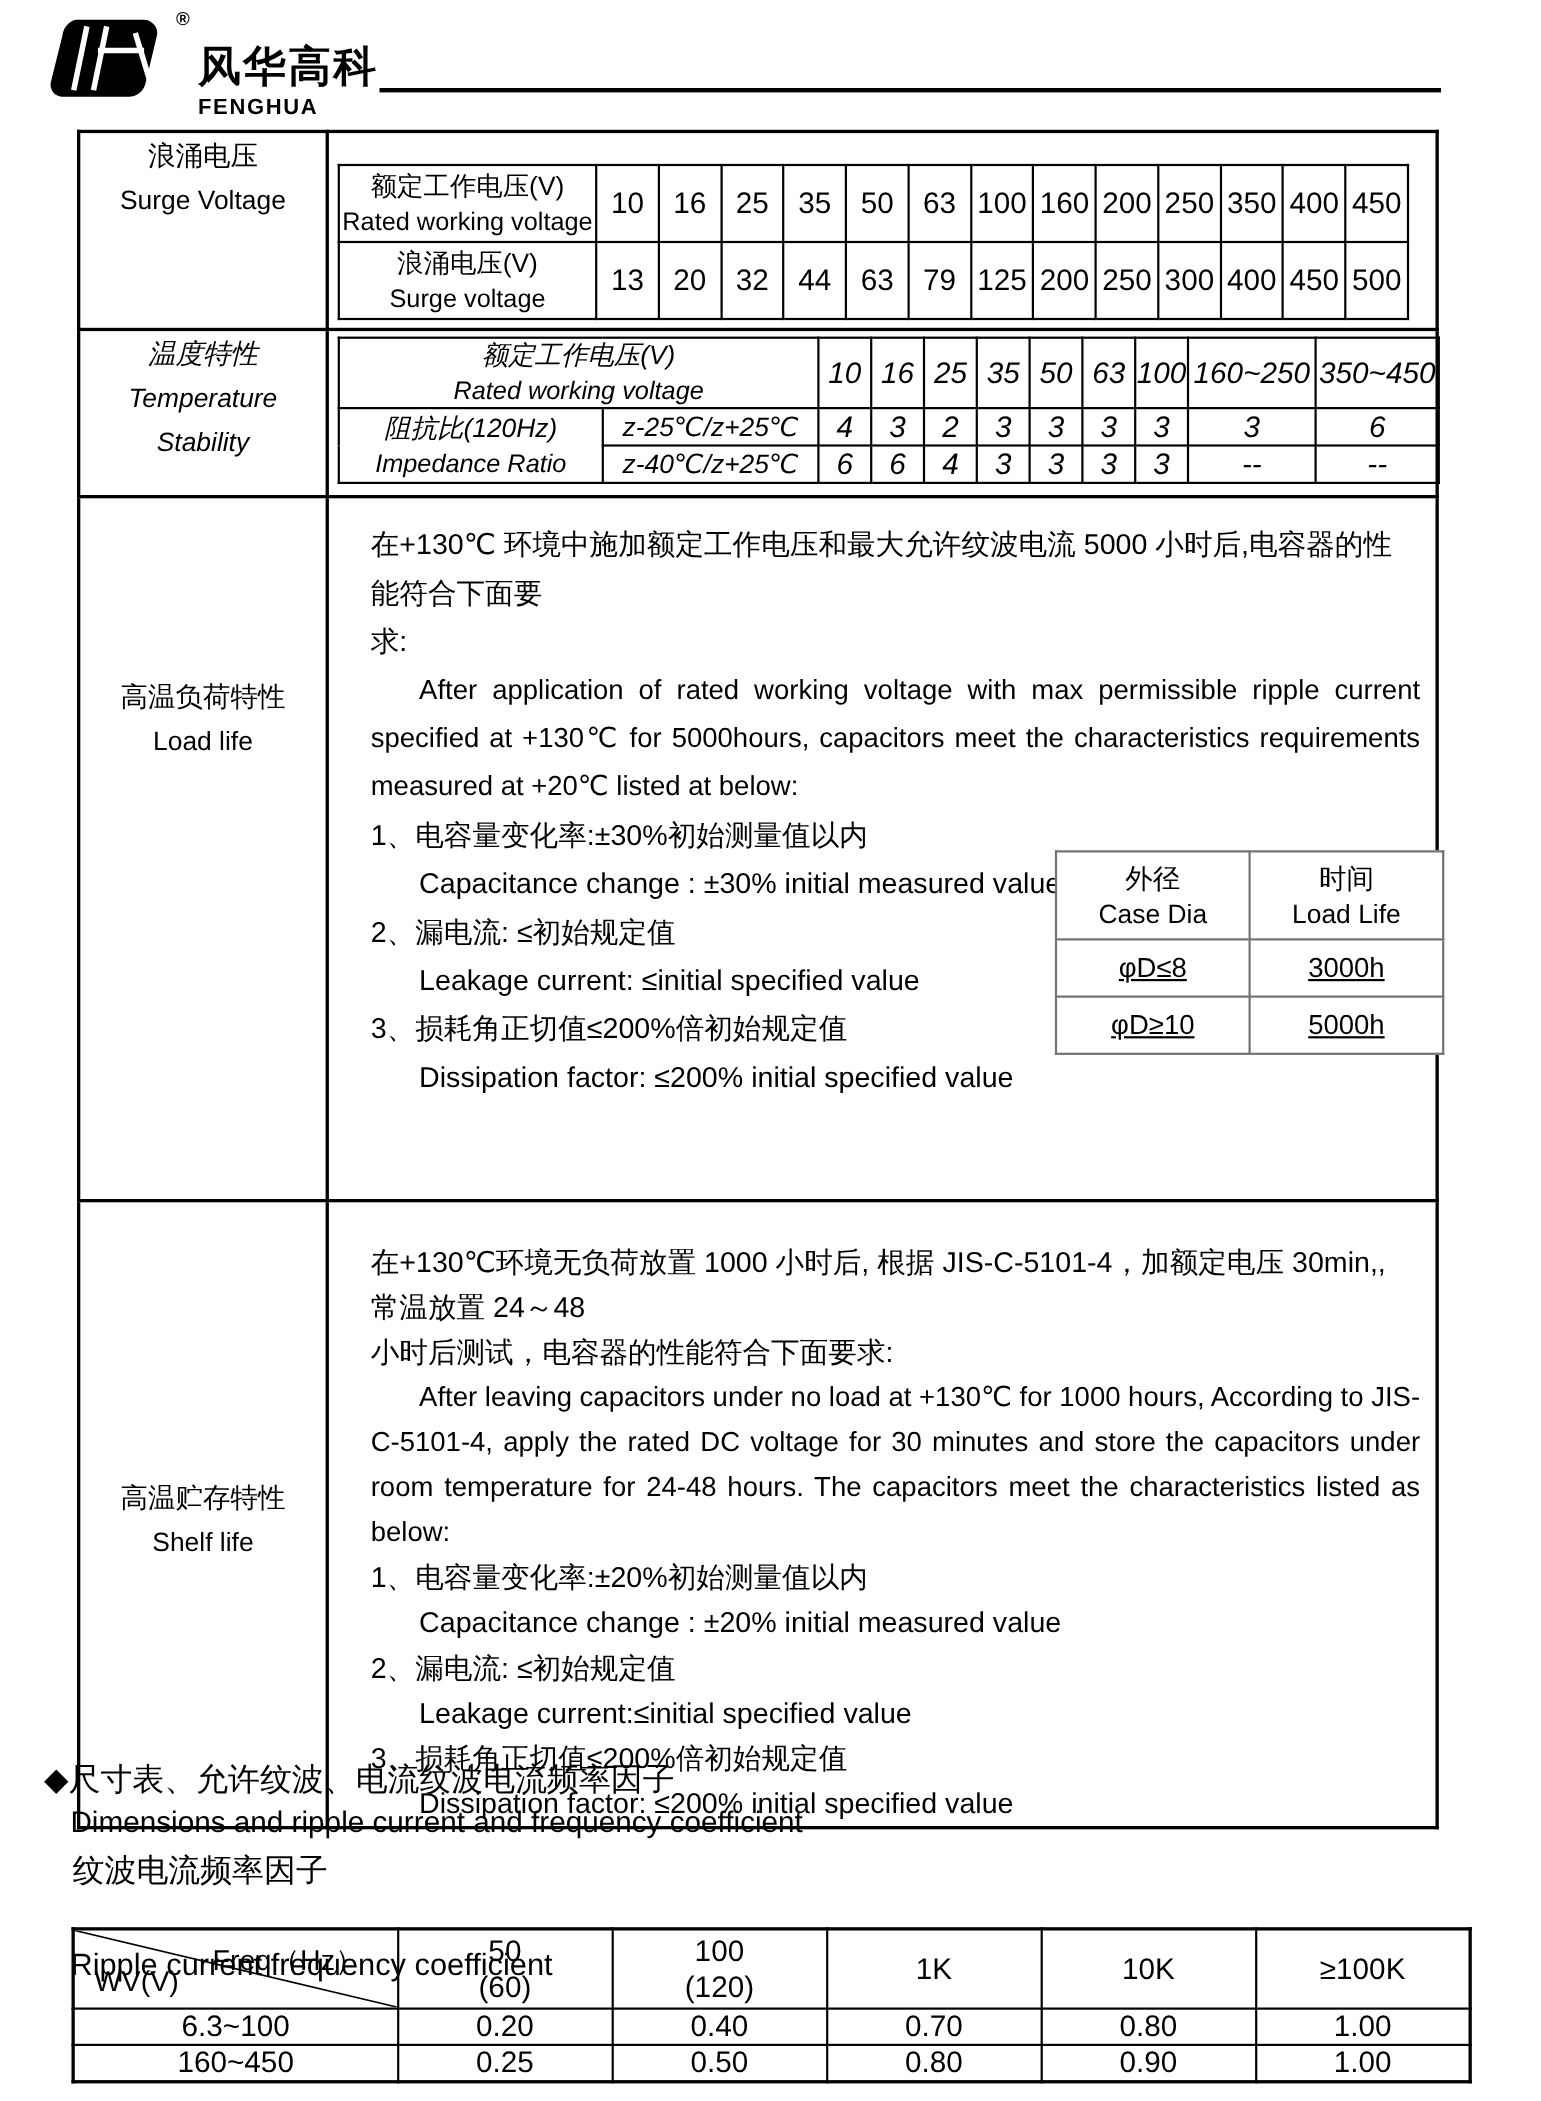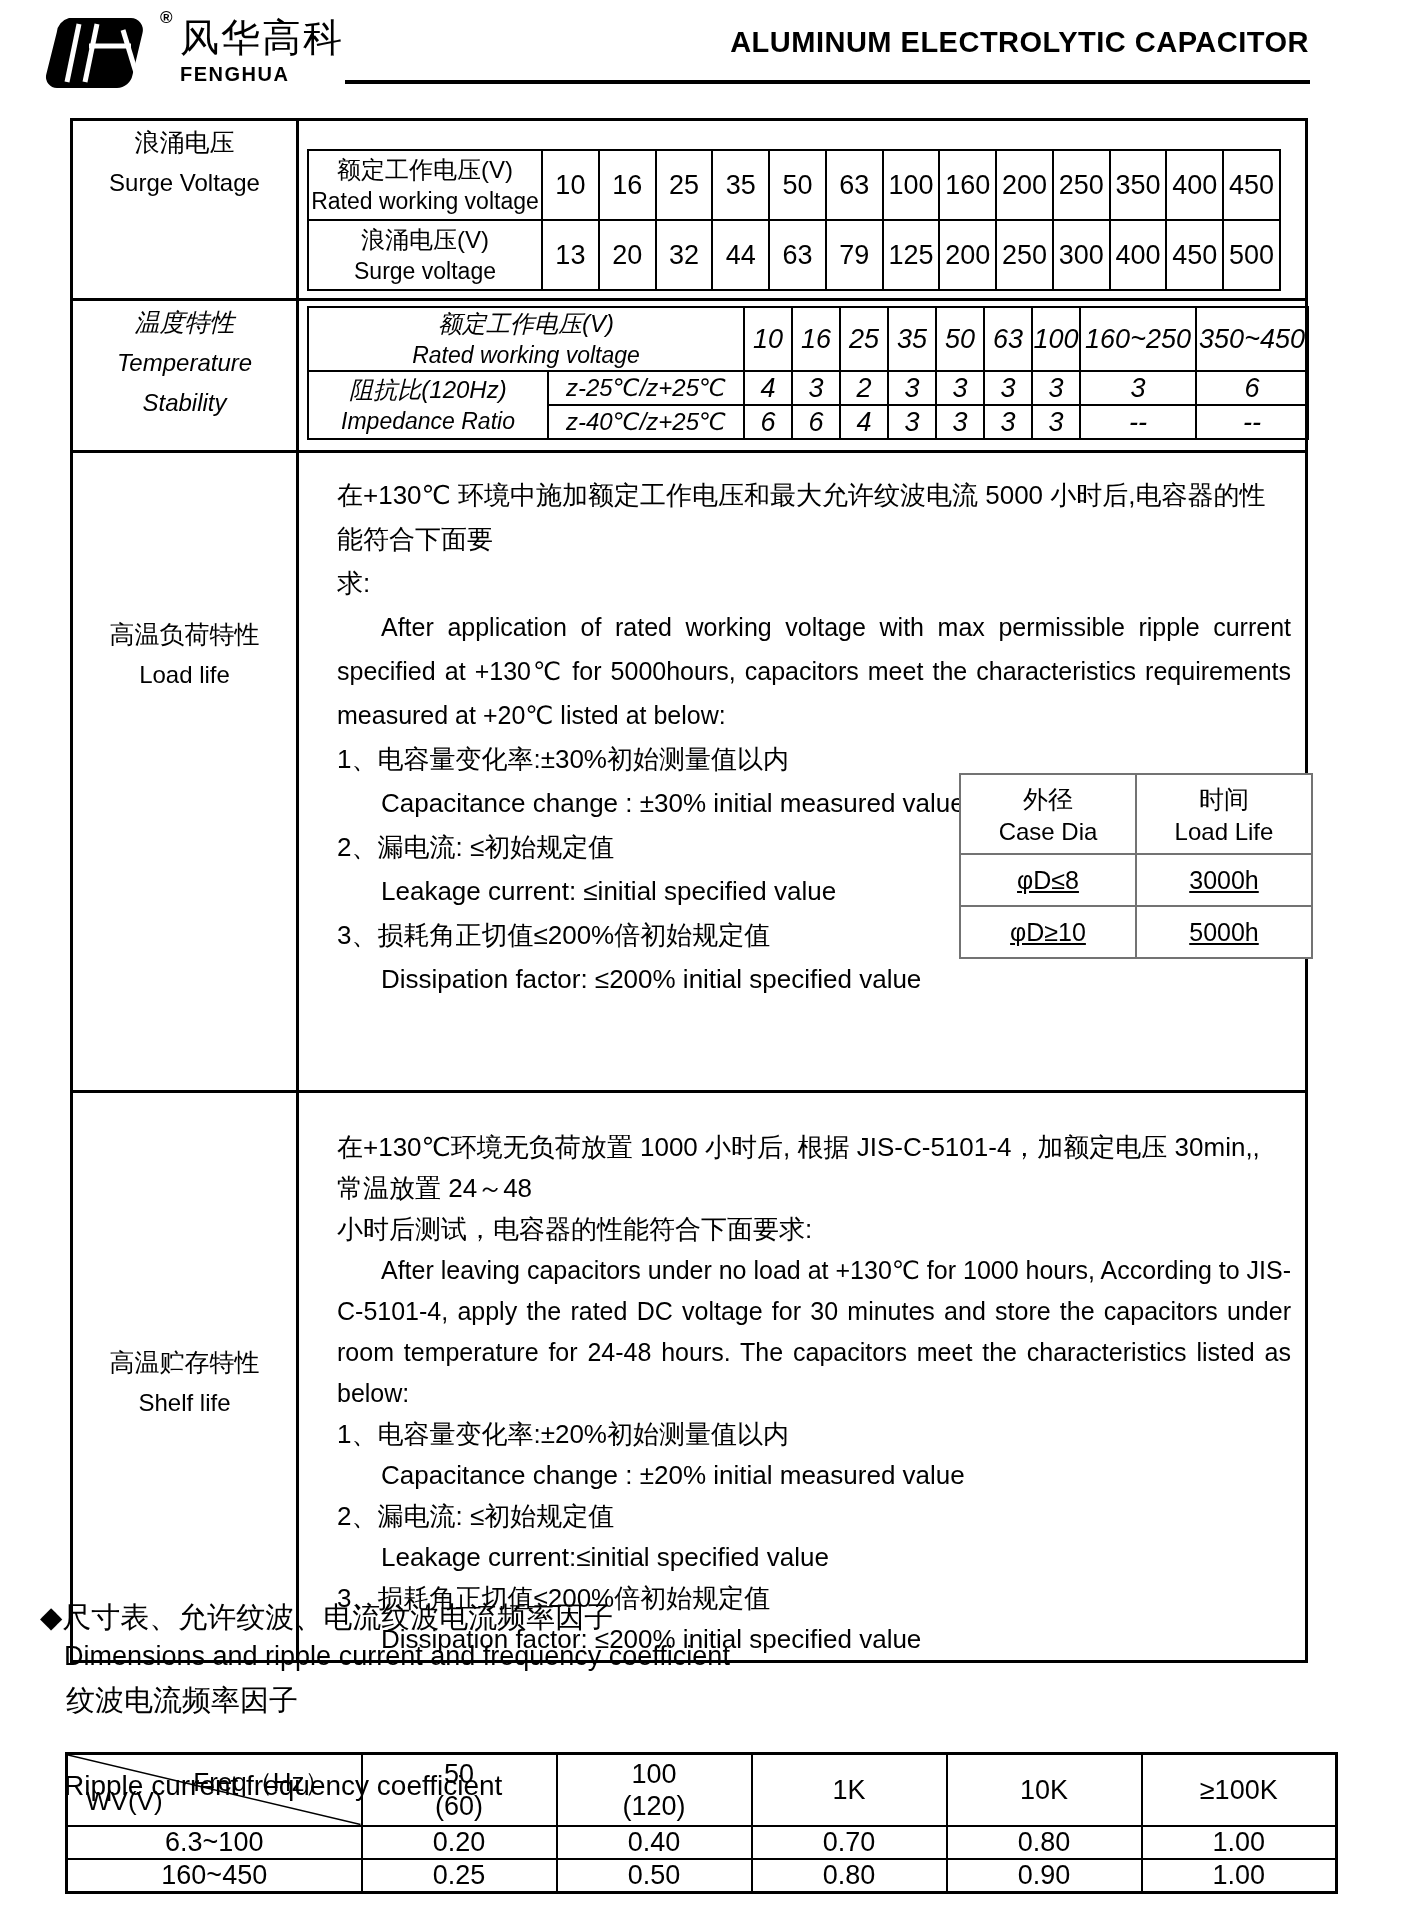--- a/index.html
+++ b/index.html
@@ -4,21 +4,21 @@
 <style>
   * { margin:0; padding:0; box-sizing:border-box; }
   html,body { background:#ffffff; }
   body { font-family:"Liberation Sans","DejaVu Sans",sans-serif; color:#000; }
   .page { position:relative; width:1401px; height:1910px; background:#fff; overflow:hidden; }
 
   
   .logo-mark { position:absolute; left:45px; top:16px; width:112px; height:74px; }
   .reg-mark { position:absolute; left:160px; top:8px; font-size:17px; font-weight:bold; }
   .logo-text { position:absolute; left:180px; top:18px; }
-  .brand-cn { font-size:39px; font-weight:normal; letter-spacing:2px; line-height:40px; }
+  .brand-cn { font-size:39px; font-weight:bold; letter-spacing:2px; line-height:40px;margin-top:24px; }
   .brand-en { font-size:20px; font-weight:bold; letter-spacing:1.5px; line-height:32px; }
   .doc-title { position:absolute; top:26px; right:92px; font-size:29px; font-weight:bold; letter-spacing:0.5px; }
   .title-rule { position:absolute; left:345px; top:80px; width:965px; height:4px; background:#000; }
 
   
   table { border-collapse:collapse; }
   .main-table { position:absolute; left:70px; top:118px; width:1238px; table-layout:fixed; border:3px solid #000; }
   .main-table > tbody > tr > td { border:3px solid #000; vertical-align:top; }
   .lbl-col { width:226px; }
   .lbl-cell { text-align:center; vertical-align:middle; }
@@ -90,21 +90,20 @@
     <path d="M34,8 L22,66" stroke="#fff" stroke-width="5"></path>
     <path d="M52,8 L40,66" stroke="#fff" stroke-width="5"></path>
     <path d="M44,30 L86,30" stroke="#fff" stroke-width="5"></path>
     <path d="M78,14 L92,60" stroke="#fff" stroke-width="5"></path>
   </svg>
   <div class="reg-mark">®</div>
   <div class="logo-text">
     <div class="brand-cn">风华高科</div>
     <div class="brand-en">FENGHUA</div>
   </div>
-  <div class="doc-title">ALUMINUM ELECTROLYTIC CAPACITOR</div>
   <div class="title-rule"></div>
 
   <table class="main-table">
     <colgroup>
         <col class="lbl-col">
         <col>
       </colgroup>
     <tbody>
 
     <tr class="row-surge">

